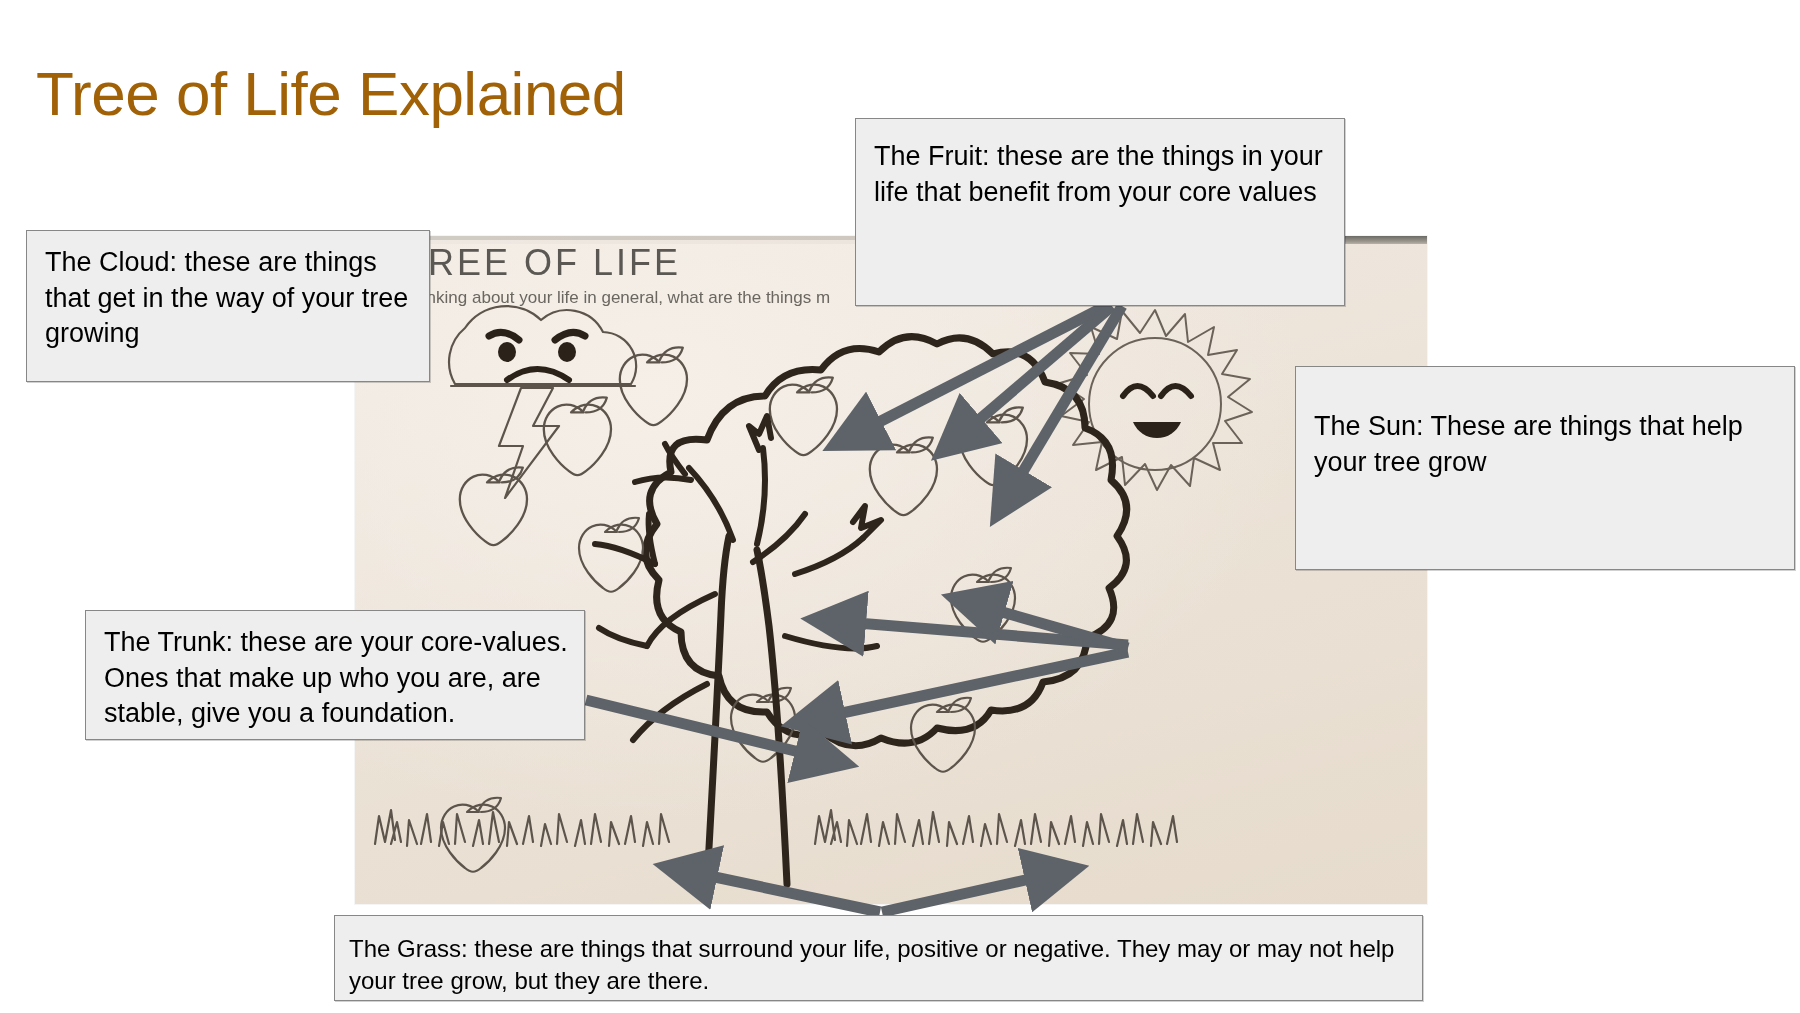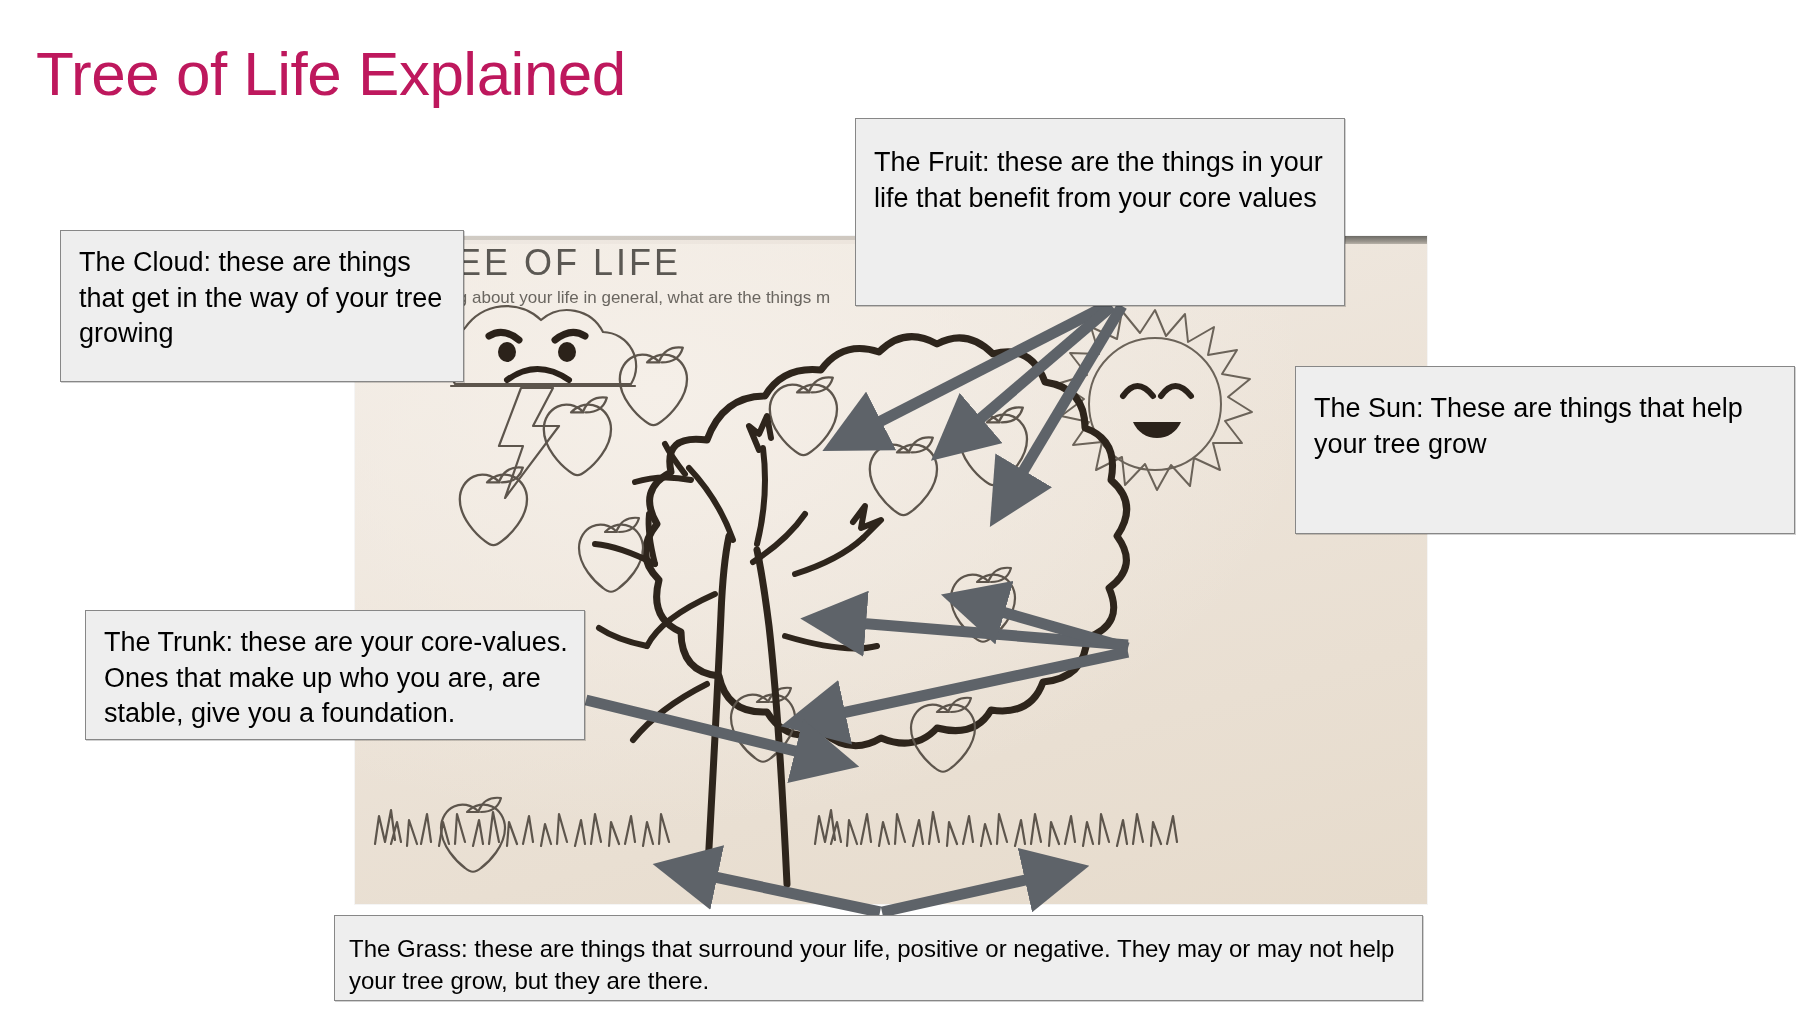--- a/index.html
+++ b/index.html
@@ -17,24 +17,24 @@
   #slide {
     position: absolute;
     inset: 0;
     background: #ffffff;
   }
 
   
   #page-title {
     position: absolute;
     left: 36px;
-    top: 40px;
+    top: 60px;
     font-size: 62px;
     line-height: 1.1;
-    color: #be185d;
+    color: #a16207;
     font-family: "Liberation Sans", sans-serif;
     white-space: nowrap;
     letter-spacing: -0.5px;
   }
 
   
   #worksheet-photo {
     position: absolute;
     left: 355px;
     top: 236px;
@@ -98,23 +98,23 @@
     background: #eeeeee;
     border: 1px solid #878787;
     box-sizing: border-box;
     color: #000000;
     font-family: "Liberation Sans", sans-serif;
     font-size: 27px;
     line-height: 1.32;
     padding: 14px 16px 14px 18px;
     box-shadow: 1px 1px 0 rgba(0,0,0,0.18);
   }
-  #callout-cloud    { left: 26px;   top: 230px;  width: 404px;  height: 152px; margin-left: 34px; }
-  #callout-fruit    { left: 855px;  top: 118px;  width: 490px;  height: 188px; padding-top: 26px;}
-  #callout-sun      { left: 1295px; top: 366px;  width: 500px;  height: 168px; padding-top: 24px;}
+  #callout-cloud    { left: 26px;   top: 230px;  width: 404px;  height: 152px; }
+  #callout-fruit    { left: 855px;  top: 118px;  width: 490px;  height: 188px; padding-top: 20px;}
+  #callout-sun      { left: 1295px; top: 366px;  width: 500px;  height: 204px; padding-top: 42px;}
   #callout-trunk    { left: 85px;   top: 610px;  width: 500px;  height: 130px; }
   #callout-branches { left: 1122px; top: 638px;  width: 495px;  height: 186px; }
   #callout-grass    { left: 334px;  top: 915px;  width: 1089px; height: 86px; font-size: 24px; padding: 17px 14px; }
   #callout-grass .txt { font-family: "Liberation Sans", sans-serif; font-stretch: condensed; }
 
   
   #arrow-layer {
     position: absolute;
     inset: 0;
     pointer-events: none;

